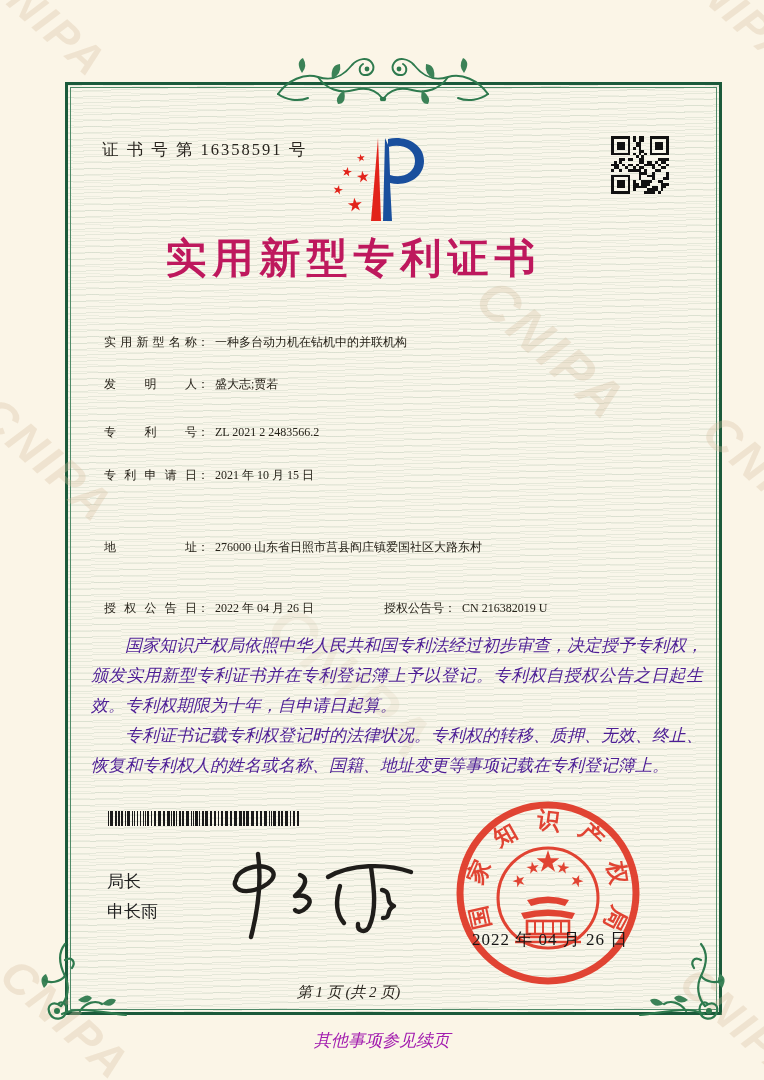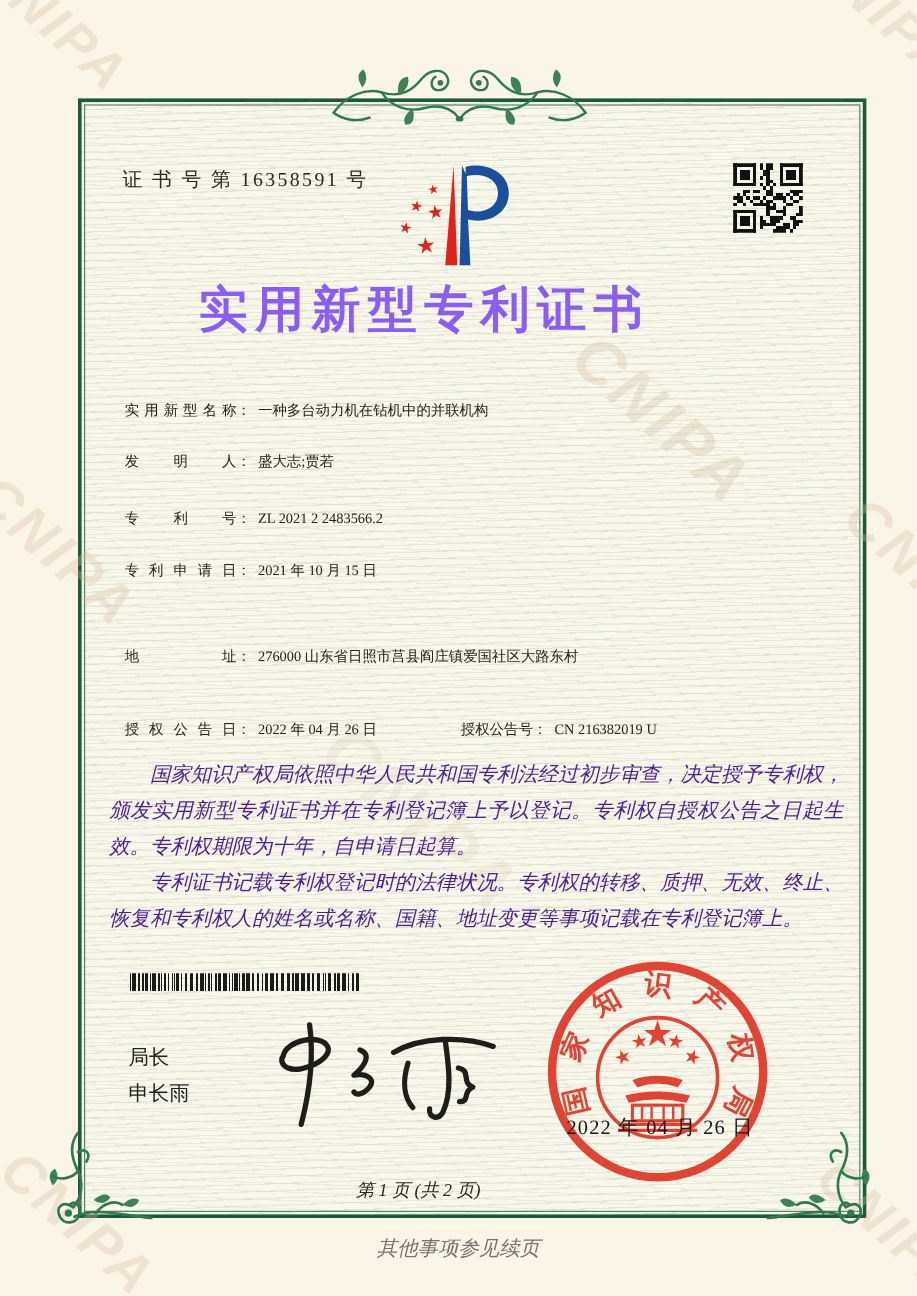--- a/index.html
+++ b/index.html
@@ -25,35 +25,35 @@
   .wm5{left:252px;top:648px;font-size:60px;color:rgba(205,185,158,.16);}
   .wm6{left:690px;top:450px;font-size:48px;}
   .wm7{left:-12px;top:992px;font-size:46px;}
   .wm8{left:668px;top:1000px;font-size:44px;}
 
   
   .content{position:absolute;inset:0;z-index:3;}
   .abs{position:absolute;}
   .certno{left:102px;top:139px;font-size:16.5px;letter-spacing:2px;color:#2a2620;}
   .title{left:65px;top:231px;width:577px;text-align:center;font-size:41px;font-weight:700;
-         letter-spacing:6px;color:#8b5cf6;}
+         letter-spacing:6px;color:#be185d;}
   .frow{left:104px;width:580px;font-size:12px;color:#262219;white-space:nowrap;}
   .flabel{display:inline-block;width:93px;text-align:justify;text-align-last:justify;vertical-align:bottom;}
   .fcolon{margin-right:6px;}
   .r0{top:334px;} .r1{top:376px;} .r2{top:424px;} .r3{top:467px;}
   .r4{top:511px;} .r5{top:539px;} .r6{top:600px;}
   .pair2{position:absolute;left:280px;top:0;white-space:nowrap;}
   .paras{left:91px;top:631px;width:612px;font-size:17px;line-height:30px;font-style:italic;
          text-align:justify;color:#4c1d95;}
   .paras p{margin:0;text-indent:2em;}
   .sig-role{left:107px;top:870px;font-family:"Liberation Sans",sans-serif;font-weight:500;font-size:17px;color:#222;}
   .sig-name{left:107px;top:900px;font-family:"Liberation Sans",sans-serif;font-weight:500;font-size:17px;color:#222;}
   .seal-date{left:472px;top:928px;font-size:17px;letter-spacing:1px;color:#161616;z-index:5;}
   .page-num{left:65px;top:983px;width:567px;text-align:center;font-size:15px;font-style:italic;color:#2a261f;}
-  .continuation{left:0;top:1029px;width:764px;text-align:center;font-size:17px;font-style:italic;color:#737373;}
+  .continuation{left:0;top:1029px;width:764px;text-align:center;font-size:17px;font-style:italic;color:#a21caf;}
 
   svg{display:block;}
   .logo-svg{position:absolute;left:330px;top:131px;}
   .qr-svg{position:absolute;left:611px;top:136px;}
   .barcode-svg{position:absolute;left:108px;top:811px;}
   .sign-svg{position:absolute;left:222px;top:846px;}
   .seal-svg{position:absolute;left:449px;top:794px;opacity:.9;}
   .orn-top{position:absolute;left:272px;top:56px;}
   .orn-bl{position:absolute;left:36px;top:942px;}
   .orn-br{position:absolute;left:636px;top:942px;}

